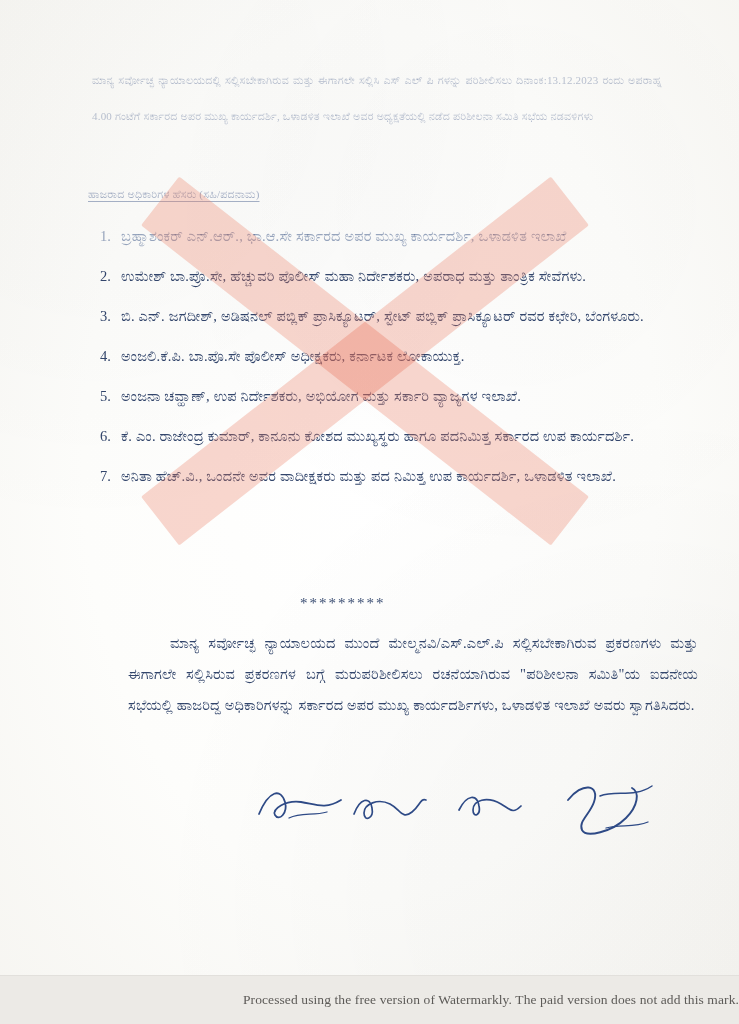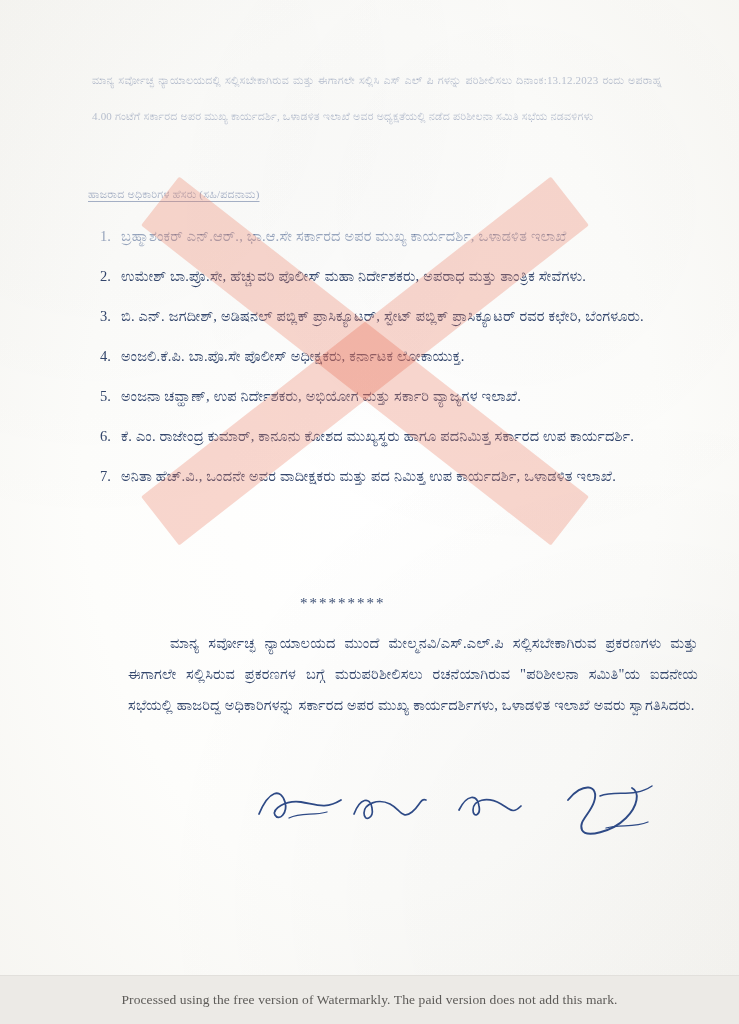--- a/index.html
+++ b/index.html
@@ -152,21 +152,21 @@
   }
 
   
   .footer{
     position:absolute;
     left:0; right:0; bottom:0;
     height: 48px;
     background: #eceae6;
     display:flex;
     align-items:center;
-    justify-content:center;
+    justify-content:flex-end;
     z-index: 5;
     border-top: 1px solid #e2e0dc;
   }
   .footer span{
     font-family: "Liberation Serif", serif;
     font-size: 13.5px;
     color: #5d5b58;
     letter-spacing: .1px;
   }
 </style>

